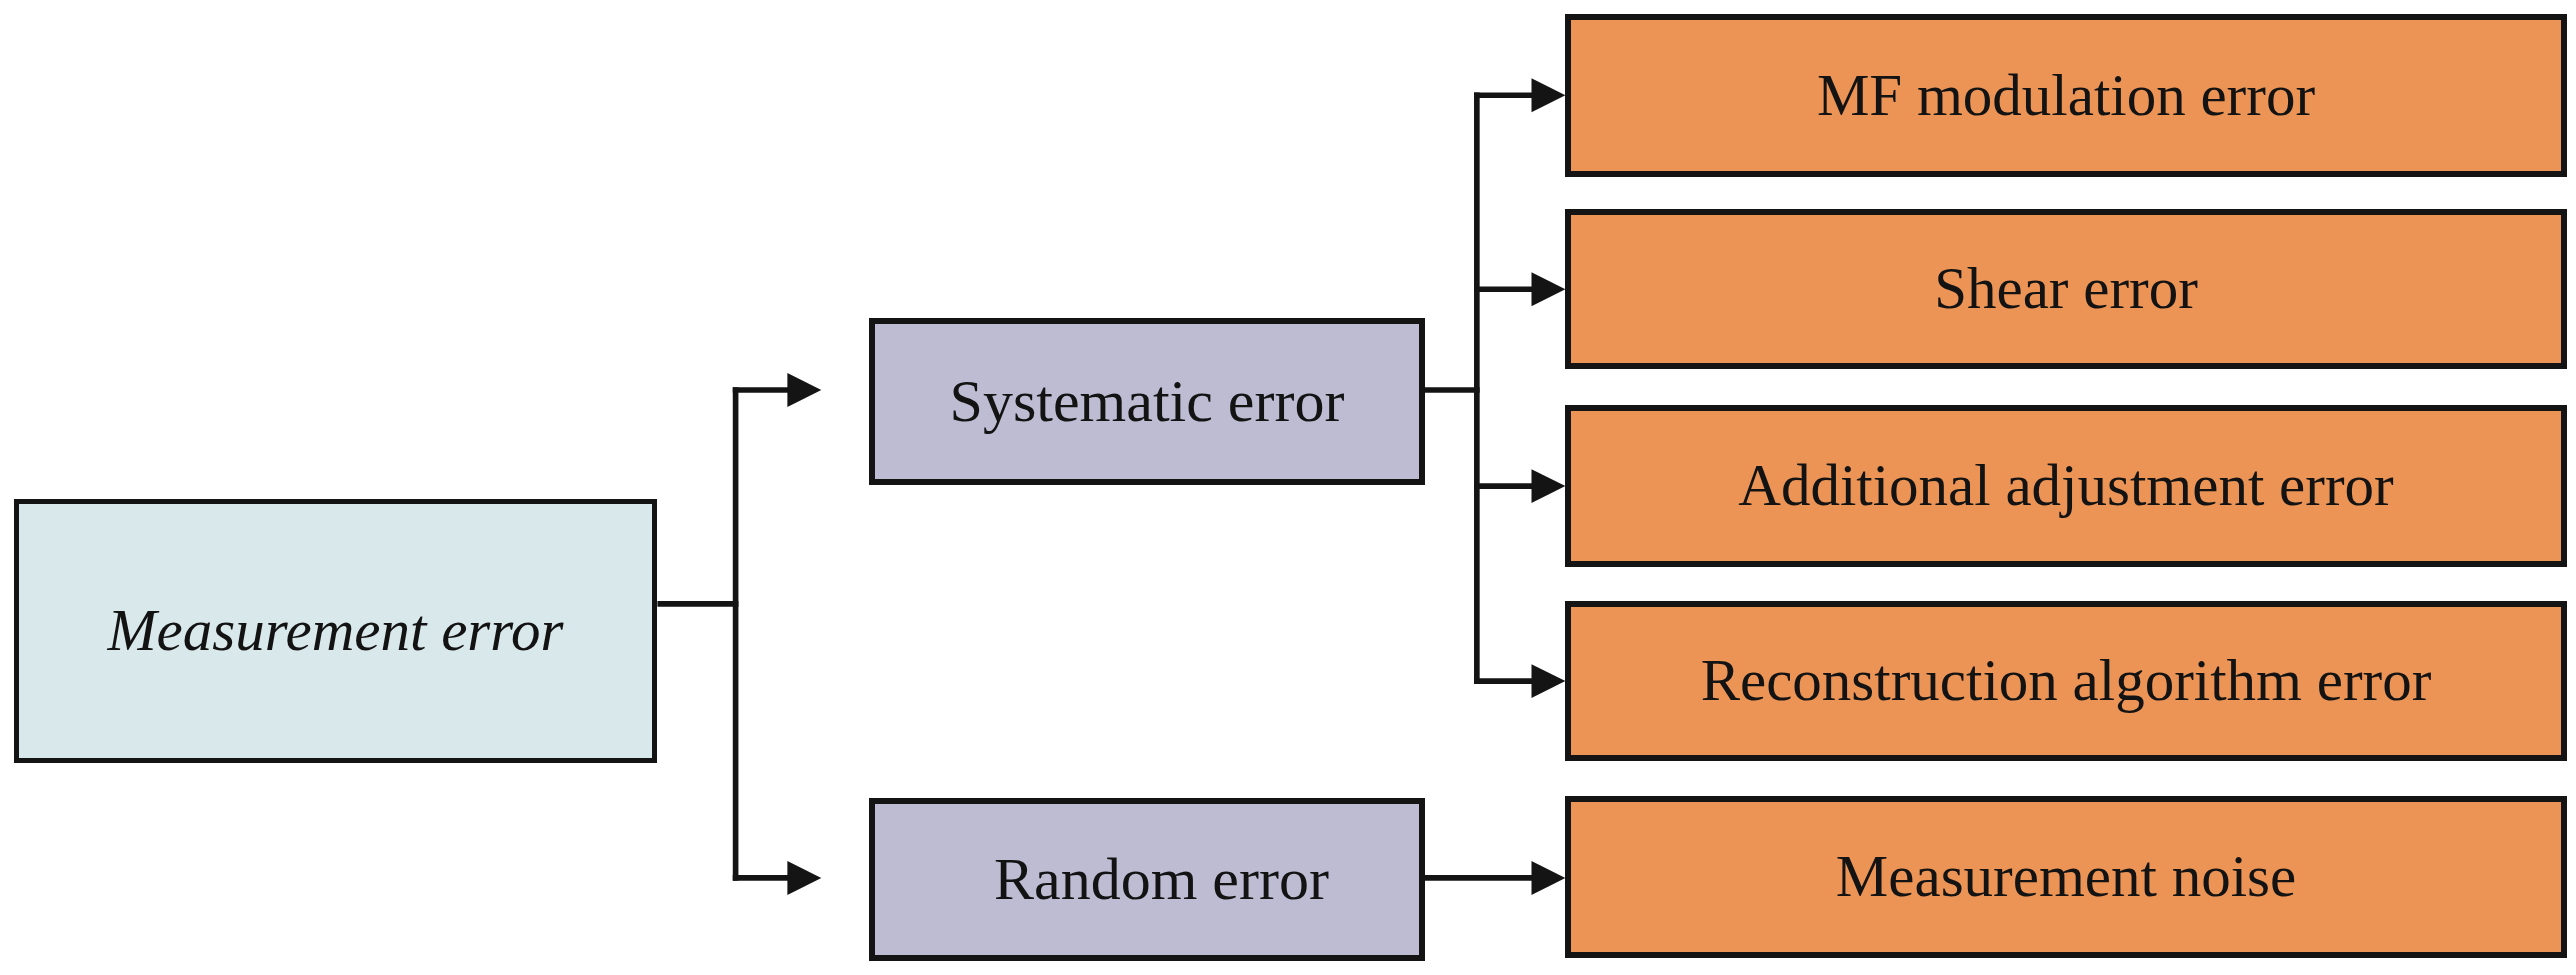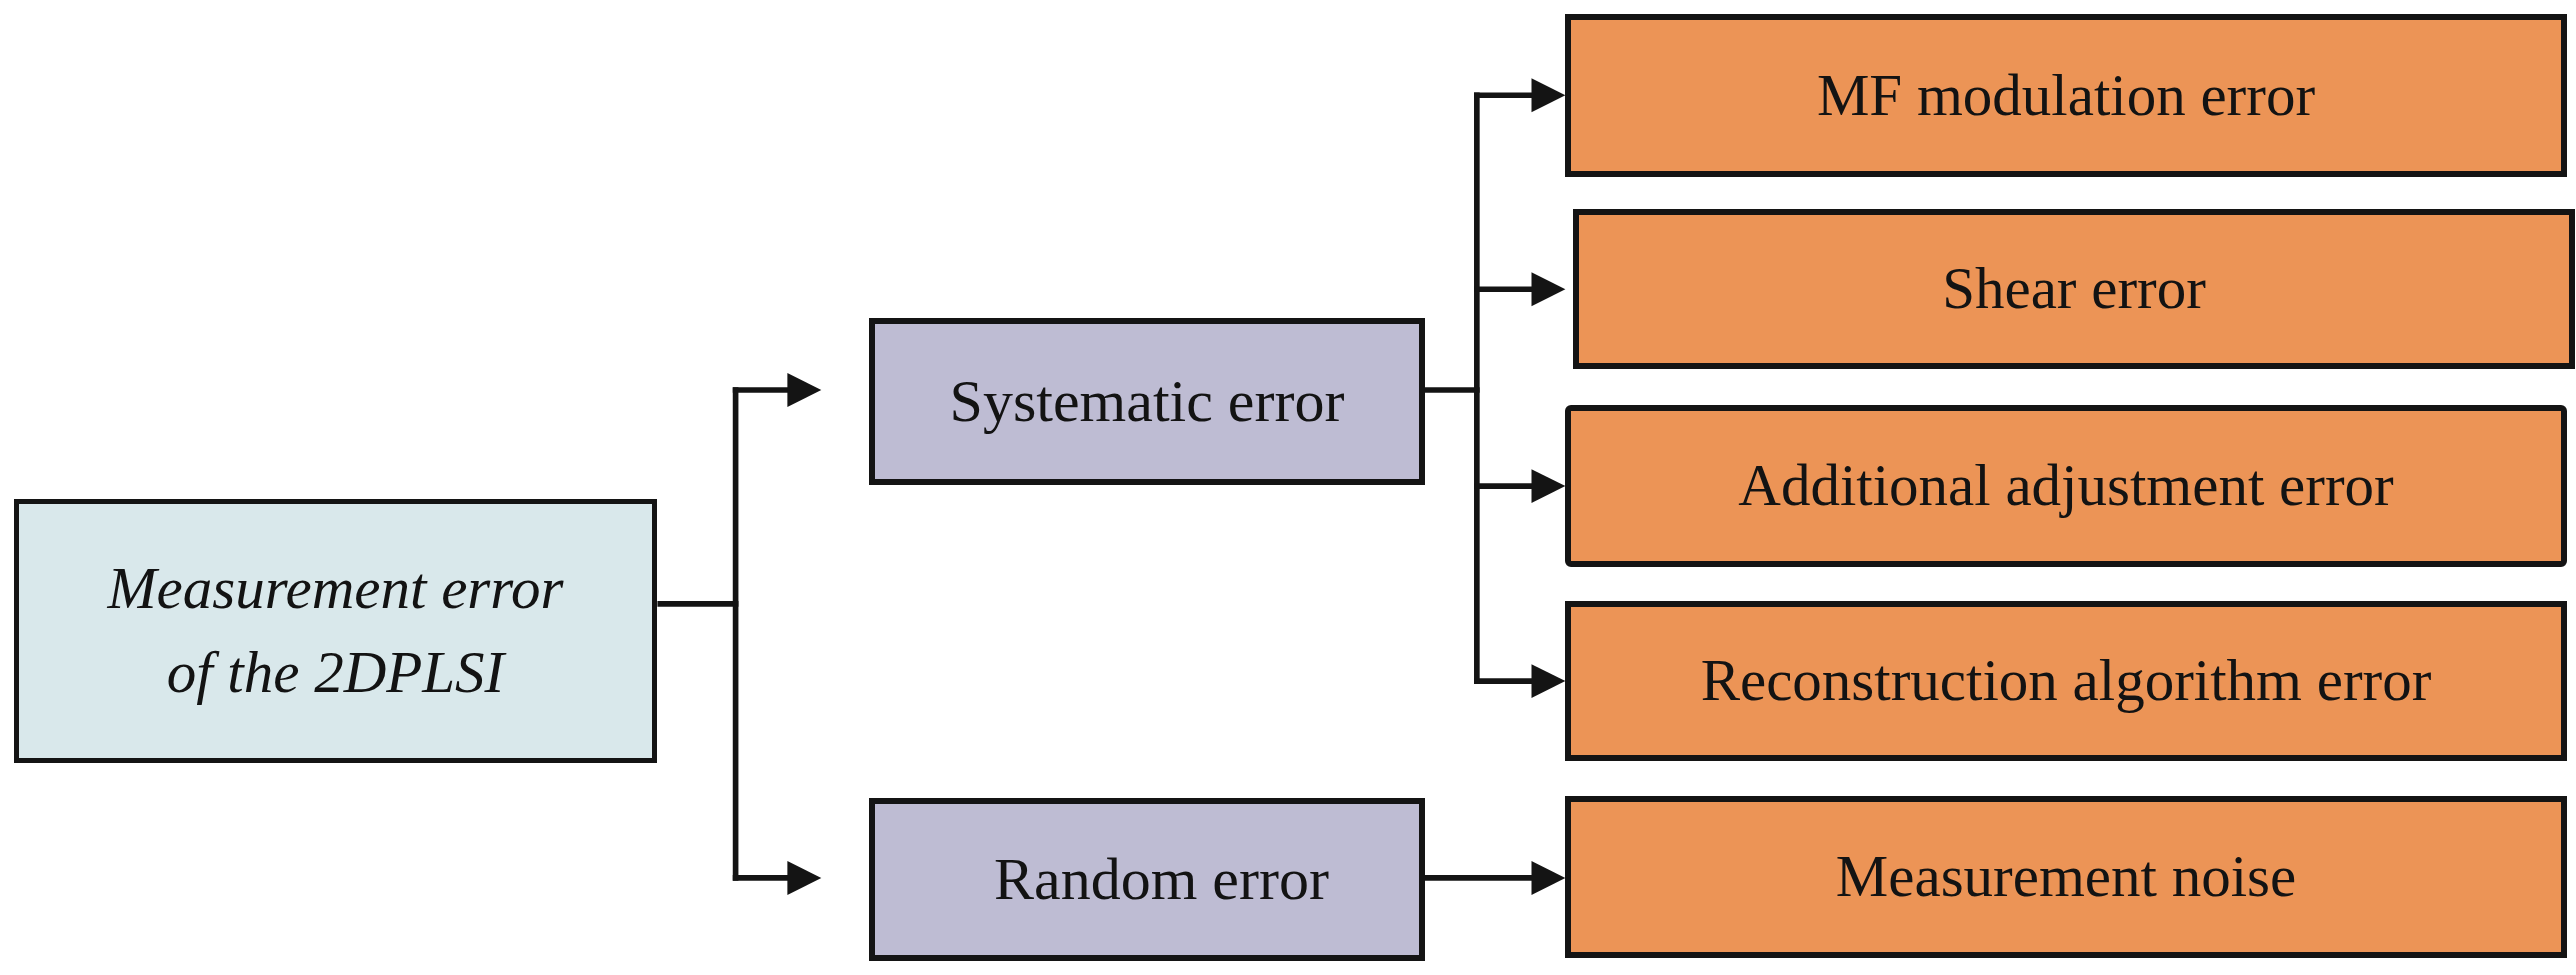--- a/index.html
+++ b/index.html
@@ -64,22 +64,22 @@
   }
   #node-systematic { left: 821px; top: 318px; width: 556px; height: 167px; }
   #node-random     { left: 821px; top: 798px; width: 556px; height: 163px; padding-left: 29px; }
   .leaf-node {
     left: 1565px;
     width: 1002px;
     background: var(--leaf-fill);
     font-size: 59px;
   }
   #node-mf             { top: 14px;  height: 163px; }
-  #node-shear          { top: 209px; height: 160px; margin-left: 8px; }
-  #node-additional     { top: 405px; height: 162px; border-radius: 6px; }
+  #node-shear          { top: 209px; height: 160px; }
+  #node-additional     { top: 405px; height: 162px; }
   #node-reconstruction { top: 601px; height: 160px; }
   #node-noise          { top: 796px; height: 162px; }
   .node-label { display: block; }
   .root-label-line { display: block; }
 </style>
 </head>
 <body>
 
 <div class="canvas">
 
@@ -109,21 +109,20 @@
     <path class="cline" d="M 1565 723 H 1632"></path>
     <polygon class="arrow-head" points="1662,723 1626,705 1626,741"></polygon>
 
     <path class="cline" d="M 1462 932 H 1632"></path>
     <polygon class="arrow-head" points="1662,932 1626,914 1626,950"></polygon>
   </svg>
 
   <div class="node root-node" id="node-root">
     <div class="node-label">
       <span class="root-label-line">Measurement error</span>
-      <span class="root-label-line">of the 2DPLSI</span>
     </div>
   </div>
 
   <div class="node branch-node" id="node-systematic">
     <span class="node-label">Systematic error</span>
   </div>
   <div class="node branch-node" id="node-random">
     <span class="node-label">Random error</span>
   </div>
 

